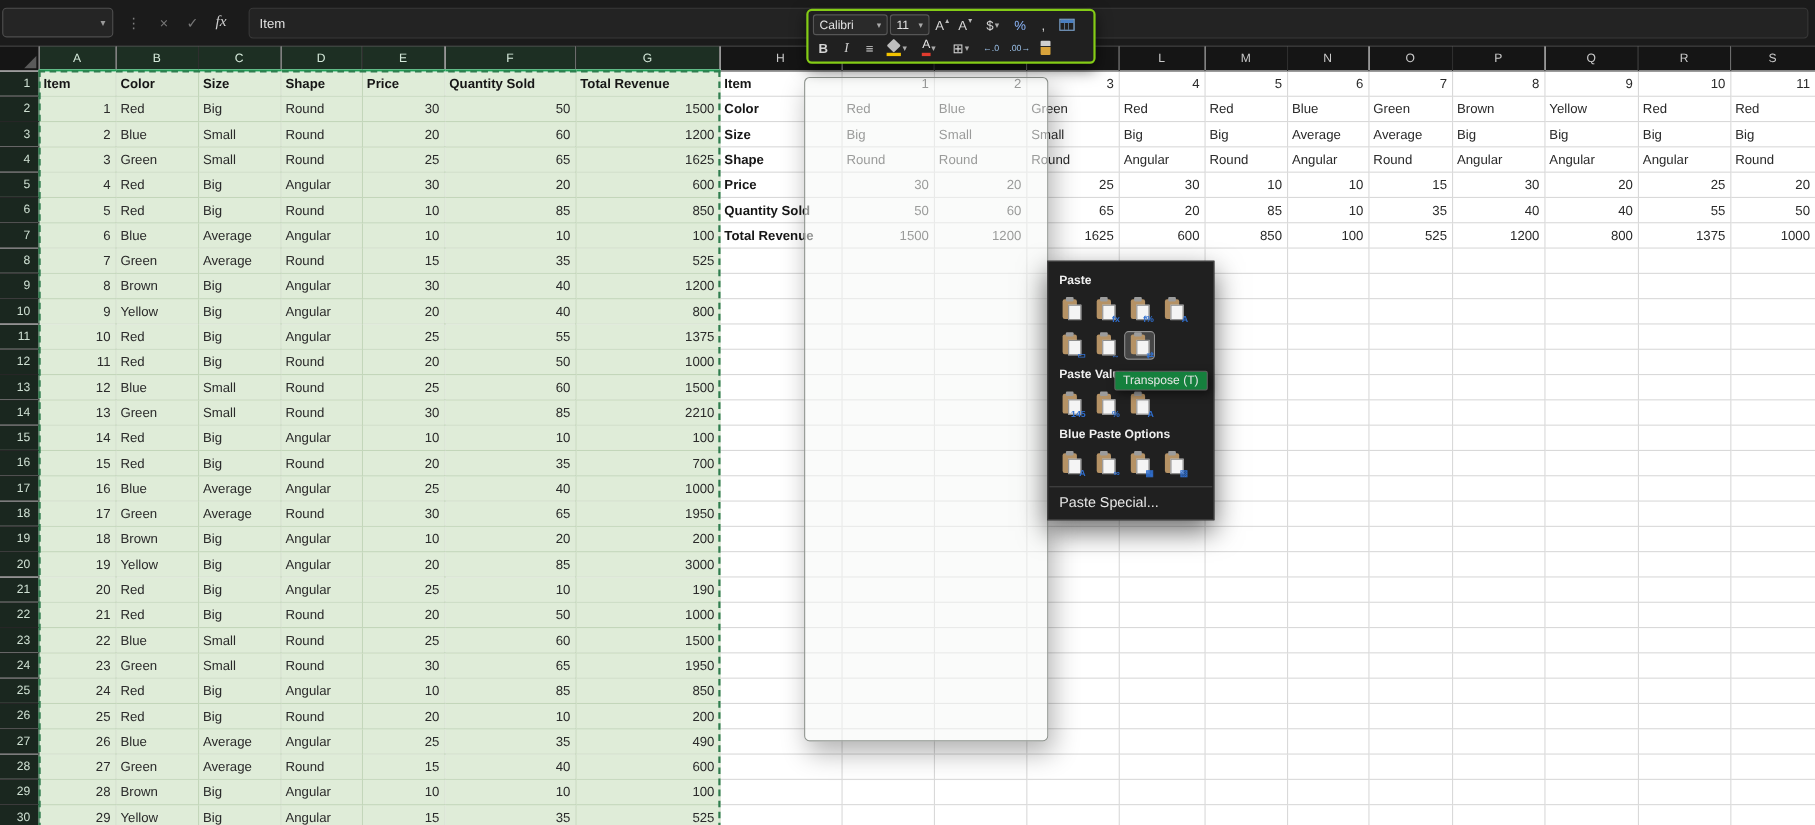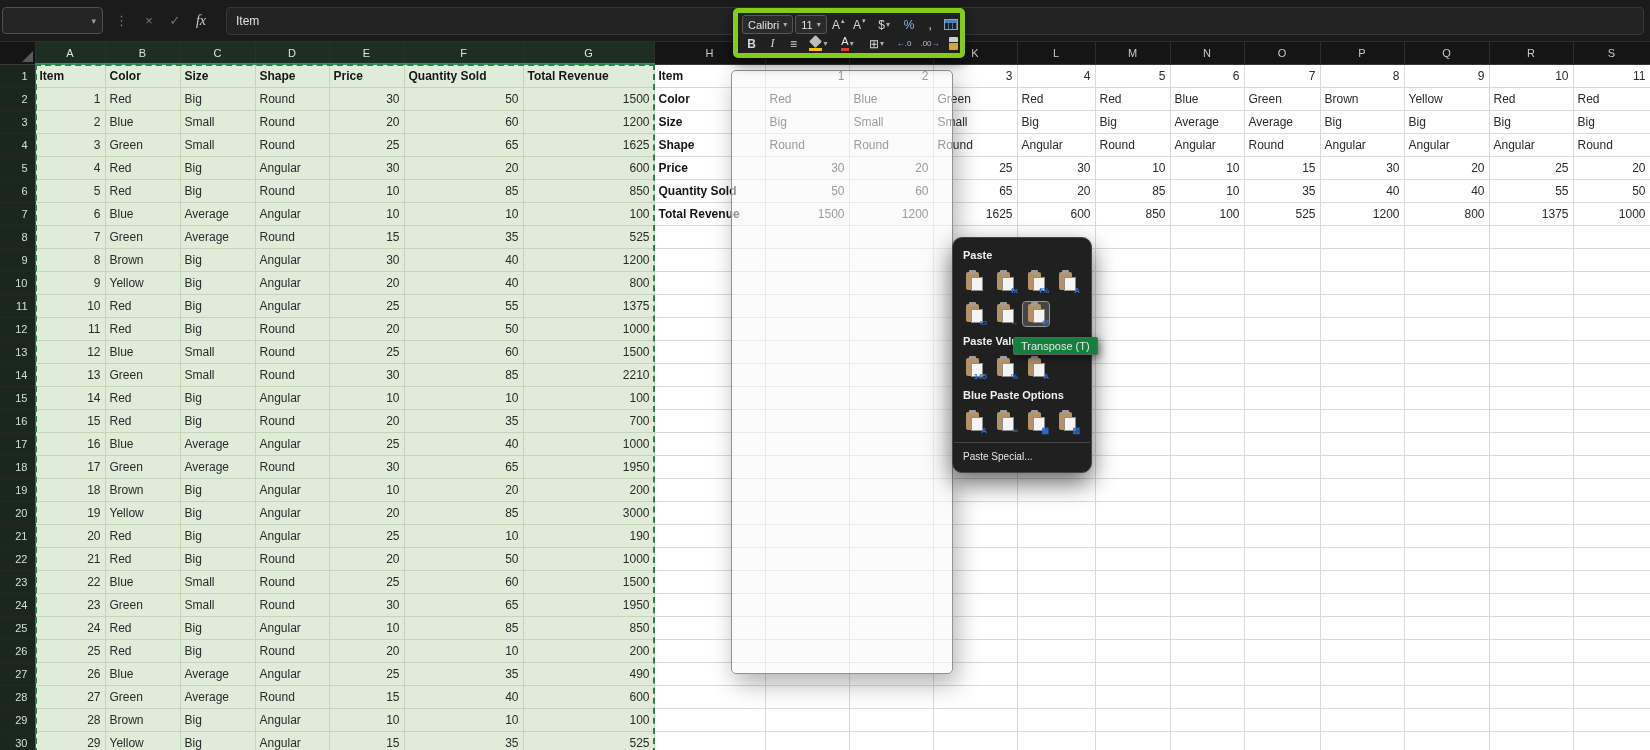--- a/index.html
+++ b/index.html
@@ -41,22 +41,22 @@
   
   .marquee { position:absolute; left:35px; top:64px; width:620px; height:690px;
              border:2px dashed #2f7d4f; z-index:20; pointer-events:none; }
 
   
   .ctx-body { position:absolute; left:731px; top:70px; width:222px; height:604px;
               background:rgba(246,248,246,0.55); border:1px solid #8f948f; border-radius:5px;
               box-shadow:4px 10px 24px rgba(0,0,0,0.30); z-index:40; }
 
   
-  .minibar { position:absolute; left:733px; top:8px; width:232px; height:50px; background:#202020;
-             border:5px solid #84cc16; border-radius:5px; box-shadow:0 5px 14px rgba(0,0,0,0.55);
+  .minibar { position:absolute; left:733px; top:8px; width:263px; height:50px; background:#202020;
+             border:2px solid #84cc16; border-radius:5px; box-shadow:0 5px 14px rgba(0,0,0,0.55);
              z-index:60; padding:2px 4px; display:flex; flex-direction:column; justify-content:space-between; }
   .mb-row { display:flex; align-items:center; height:22px; gap:2px; }
   .mb-combo { display:flex; align-items:center; gap:4px; background:#2a2a2a; border:1px solid #565656;
               border-radius:3px; height:19px; padding:0 5px; color:#e3e3e3; font-size:11px; }
   .mb-combo .caret { font-size:8px; color:#aaa; }
   .mb-combo.font { width:68px; justify-content:space-between; }
   .mb-combo.size { width:36px; justify-content:space-between; }
   .mb-btn { min-width:19px; height:19px; display:flex; align-items:center; justify-content:center;
             color:#d5d5d5; font-size:12px; border-radius:3px; gap:1px; }
   .mb-btn .tiny { font-size:7px; color:#bdbdbd; margin-top:-7px; }
@@ -71,33 +71,33 @@
                     transform:rotate(45deg); border-radius:1px; }
   .bucket::after { content:''; position:absolute; left:0; bottom:0; width:13px; height:3px; background:#f3c300; }
   .fcol { font-size:11px; color:#e8e8e8; line-height:11px; border-bottom:3px solid #e23b2e; padding-bottom:1px; }
   .painter { display:inline-block; width:9px; height:13px;
              background:linear-gradient(#cfcfcf 0 38%, #2a2a2a 38% 45%, #d8a33b 45% 100%); border-radius:1px; }
   .tbl-ico { display:inline-block; width:14px; height:11px; border:1px solid #7fa7d2;
              background:linear-gradient(#4a7fc1 0 3px, transparent 3px),
                         repeating-linear-gradient(90deg, transparent 0 3px, #56718c 3px 4px); }
 
   
-  .paste-menu { position:absolute; left:952px; top:237px; width:140px; background:#202020;
-                border:1px solid #454545; border-radius:10px; box-shadow:0 10px 24px rgba(0,0,0,0.6);
+  .paste-menu { position:absolute; left:952px; top:237px; width:152px; background:#202020;
+                border:1px solid #454545; border-radius:0; box-shadow:0 10px 24px rgba(0,0,0,0.6);
                 z-index:70; padding:6px 0 2px 0; }
   .pm-title { height:22px; line-height:22px; padding:0 10px; font-size:11px; font-weight:700; color:#efefef; }
   .pm-row { height:32px; display:flex; align-items:center; gap:5px; padding:0 8px; }
   .pi { position:relative; width:26px; height:24px; border-radius:3px; flex:0 0 auto; }
   .pi.active { background:#454545; outline:1px solid #969696; }
   .clipb { position:absolute; left:5px; top:2px; width:13px; height:18px; background:#b59265; border-radius:2px; }
   .clipb::before { content:''; position:absolute; left:3px; top:-2px; width:7px; height:4px; background:#9c9c9c; border-radius:1px; }
   .clipp { position:absolute; left:10px; top:7px; width:12px; height:14px; background:#f4f4f4; border:1px solid #8e8e8e; }
   .pi .badge { position:absolute; right:0; bottom:-1px; font-size:8px; line-height:9px; font-weight:700; color:#2f6fd0; }
   .pm-sep { height:1px; background:#454545; margin:4px 1px 0 1px; }
-  .pm-special { height:27px; line-height:27px; padding:0 10px; font-size:10px; color:#e6e6e6; }
+  .pm-special { height:27px; line-height:27px; padding:0 10px; font-size:13px; color:#e6e6e6; }
 
   
   .tooltip { position:absolute; left:1013px; top:337px; z-index:80; background:#15803d; border:1px solid #606060;
              border-radius:2px; padding:2px 7px; font-size:11px; color:#e6e6e6; box-shadow:2px 3px 8px rgba(0,0,0,0.5); }
 </style>
 </head>
 <body>
 
 <div class="viewport">
 

